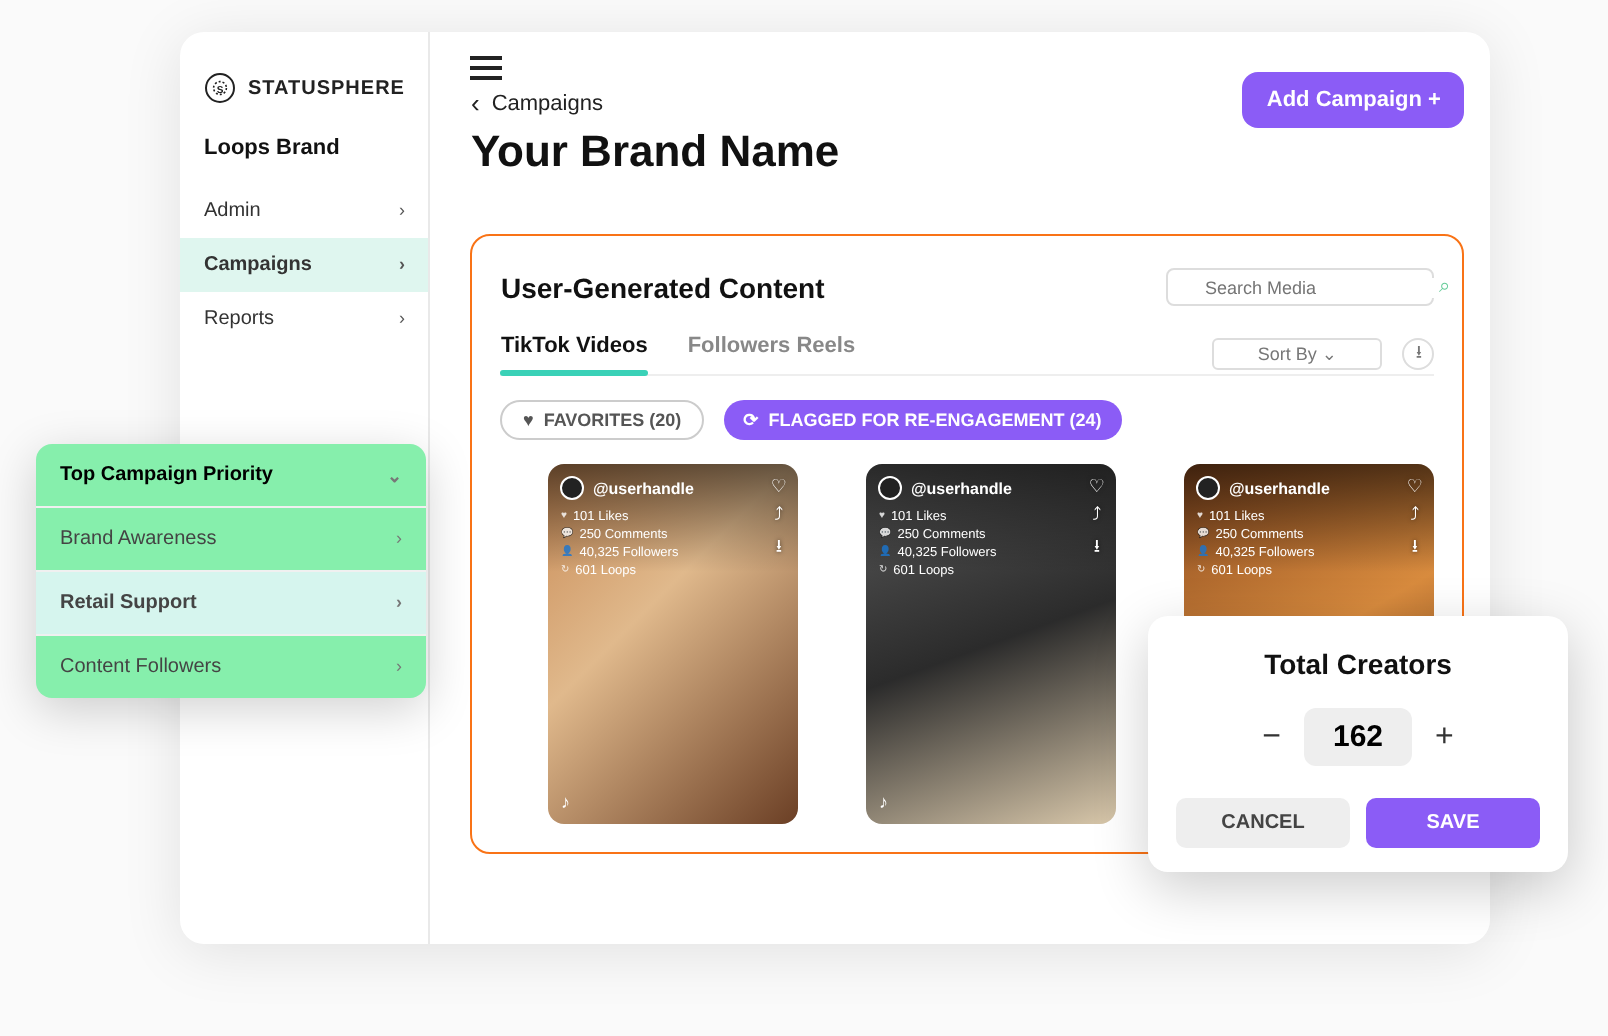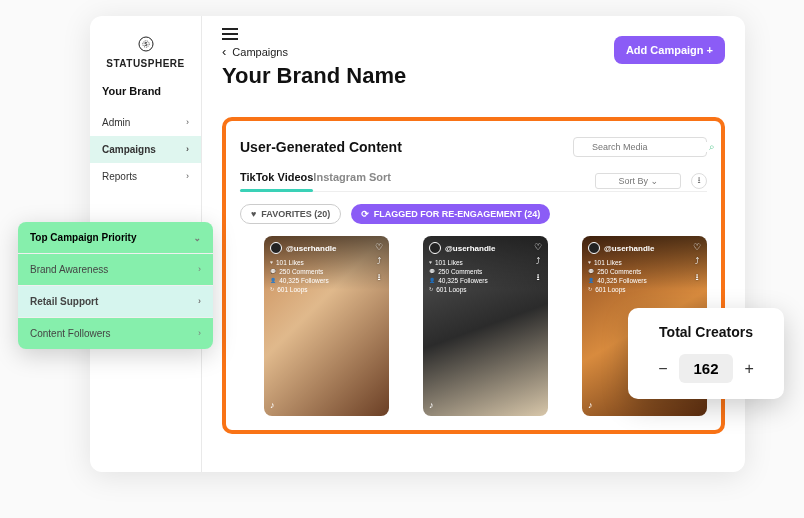--- a/index.html
+++ b/index.html
@@ -10,21 +10,21 @@
   left: 90px; top: 16px;
   width: 655px; height: 456px;
   background: #fff;
   border-radius: 12px;
   box-shadow: 0 4px 30px rgba(0,0,0,0.10);
   display: flex;
   overflow: hidden;
 }
 
 .sidebar { width: 130px; border-right: 1px solid #e9e9e9; padding: 12px 0 0 0; }
-.logo-row { display: flex; align-items: center; gap: 6px; padding: 8px 12px 16px 12px; flex-direction: column; }
+.logo-row { display: flex; align-items: center; gap: 6px; padding: 8px 12px 16px 12px; }
 .logo-badge { width: 16px; height: 16px; display:inline-flex; align-items:center; justify-content:center; }
 .logo-text { font-size: 10px; font-weight: 700; letter-spacing: 0.5px; color:#222; }
 .brand-label { padding: 0 12px 12px 12px; font-weight: 700; font-size: 11px; color:#111; }
 .nav-list { list-style: none; }
 .nav-item { display:flex; justify-content:space-between; padding: 8px 12px; font-size: 10px; color:#333; cursor:pointer; }
 .nav-item.active { background: #dff6ef; font-weight:600; }
 .nav-item .chev { font-size: 9px; color:#555; }
 
 .main { flex:1; padding: 12px 20px 0 20px; position: relative; }
 .hamburger { width:16px; height:12px; display:flex; flex-direction:column; justify-content:space-between; cursor:pointer; margin-bottom:8px; }
@@ -33,31 +33,31 @@
 .crumb-back { font-size:13px; color:#222; cursor:pointer; }
 .crumb-text { font-size:11px; color:#222; }
 .page-title { font-size:22px; font-weight:800; margin-top:4px; color:#111; }
 .add-btn {
   position:absolute; right:20px; top:20px;
   background:#8b5cf6; color:#fff; border:none; border-radius:8px;
   padding:8px 12px; font-size:11px; font-weight:600; cursor:pointer;
 }
 
 .panel {
-  margin-top:28px; background:#fff; border:4px solid #f97316; border-radius:10px;
+  margin-top:28px; background:#fff; border:1px solid #f97316; border-radius:10px;
   padding:16px 14px 14px 14px;
 }
 .panel-head { display:flex; justify-content:space-between; align-items:center; }
 .panel-title { font-weight:800; font-size:14px; color:#111; }
 .search-wrap { display:flex; align-items:center; border:1px solid #ddd; border-radius:4px; padding:3px 18px; width:134px; }
 .search-wrap input { border:none; outline:none; font-size:9px; flex:1; }
 .search-ico { font-size:10px; color:#6c9; }
 
 .tabs-row { display:flex; align-items:center; justify-content:space-between; margin-top:14px; border-bottom:1px solid #eee; }
-.tabs { display:flex; }
+.tabs { display:flex; gap:20px; }
 .tab { font-size:11px; padding:0 0 8px 0; color:#888; font-weight:600; cursor:pointer; position:relative; }
 .tab.active { color:#111; }
 .tab.active::after { content:""; position:absolute; left:0; right:0; bottom:-1px; height:3px; background:#3ad1b7; border-radius:2px; }
 .tab-actions { display:flex; align-items:center; gap:10px; font-size:9px; color:#777; }
 .sortby { border:1px solid #ddd; border-radius:3px; padding:2px 22px; cursor:pointer; }
 .dl-ico { border:1px solid #ddd; border-radius:50%; width:16px; height:16px; display:flex; align-items:center; justify-content:center; cursor:pointer; }
 
 .chips { display:flex; gap:10px; margin-top:12px; }
 .chip { display:flex; align-items:center; gap:5px; border-radius:14px; padding:4px 10px; font-size:9px; font-weight:600; cursor:pointer; }
 .chip.outline { border:1px solid #ccc; color:#555; background:#fff; }
@@ -91,23 +91,23 @@
   background:#86efac; border-radius:8px; box-shadow:0 6px 24px rgba(0,0,0,.18);
   overflow:hidden;
 }
 .dd-head { display:flex; justify-content:space-between; align-items:center; padding:10px 12px; font-size:10px; font-weight:600; cursor:pointer; }
 .dd-item { display:flex; justify-content:space-between; align-items:flex-start; padding:10px 12px; font-size:10px; color:#444; cursor:pointer; border-top:1px solid #f0f0f0; }
 .dd-item.active { background:#d6f5ee; font-weight:600; }
 .dd-chev { font-size:9px; color:#777; }
 
 
 .modal {
-  position:absolute; right:20px; top:308px; width:156px;
+  position:absolute; right:20px; top:308px; width:210px;
   background:#fff; border-radius:10px; box-shadow:0 8px 28px rgba(0,0,0,.20);
-  padding:16px 14px 0 14px;
+  padding:16px 14px 12px 14px;
 }
 .modal-title { text-align:center; font-weight:800; font-size:14px; color:#111; margin-bottom:14px; }
 .stepper { display:flex; align-items:center; justify-content:center; gap:12px; margin-bottom:16px; }
 .step-btn { font-size:16px; color:#333; cursor:pointer; user-select:none; }
 .step-val { background:#eee; border-radius:6px; padding:6px 14px; font-weight:800; font-size:15px; }
 .modal-actions { display:flex; gap:8px; }
 .modal-actions button { flex:1; border:none; border-radius:5px; padding:7px 0; font-size:10px; font-weight:700; cursor:pointer; }
 .btn-cancel { background:#eee; color:#444; }
 .btn-save { background:#8b5cf6; color:#fff; }
 </style>
@@ -119,21 +119,21 @@
     <div class="logo-row">
       <span class="logo-badge">
         <svg width="16" height="16" viewBox="0 0 16 16">
             <circle cx="8" cy="8" r="7" fill="none" stroke="#222" stroke-width="1"></circle>
             <circle cx="8" cy="8" r="3.2" fill="none" stroke="#222" stroke-width="0.8" stroke-dasharray="1 1"></circle>
             <text x="8" y="10.3" text-anchor="middle" font-size="5" font-weight="700" fill="#222">S</text>
           </svg>
       </span>
       <span class="logo-text">STATUSPHERE</span>
     </div>
-    <div class="brand-label">Your Brand</div>
+    <div class="brand-label">Loops Brand</div>
     <ul class="nav-list">
       <li class="nav-item">
         <span>Admin</span>
         <span class="chev">›</span>
       </li>
       <li class="nav-item active">
         <span>Campaigns</span>
         <span class="chev">›</span>
       </li>
       <li class="nav-item">
@@ -161,21 +161,21 @@
         <div class="panel-title">User-Generated Content</div>
         <div class="search-wrap">
           <input type="text" placeholder="Search Media" style="">
           <span class="search-ico">⌕</span>
         </div>
       </div>
 
       <div class="tabs-row">
         <div class="tabs">
           <div class="tab active">TikTok Videos</div>
-          <div class="tab">Instagram Sort</div>
+          <div class="tab">Followers Reels</div>
         </div>
         <div class="tab-actions">
           <div class="sortby"><span>Sort By</span> <span>⌄</span></div>
           <div class="dl-ico">⭳</div>
         </div>
       </div>
 
       <div class="chips">
         <div class="chip outline">
           <span class="ico">♥</span>
@@ -282,14 +282,16 @@
 </div>
 
 <div class="modal">
   <div class="modal-title">Total Creators</div>
   <div class="stepper">
     <span class="step-btn">−</span>
     <span class="step-val">162</span>
     <span class="step-btn">+</span>
   </div>
   <div class="modal-actions">
+    <button class="btn-cancel">CANCEL</button>
+    <button class="btn-save">SAVE</button>
   </div>
 </div>
 
 </body></html>

